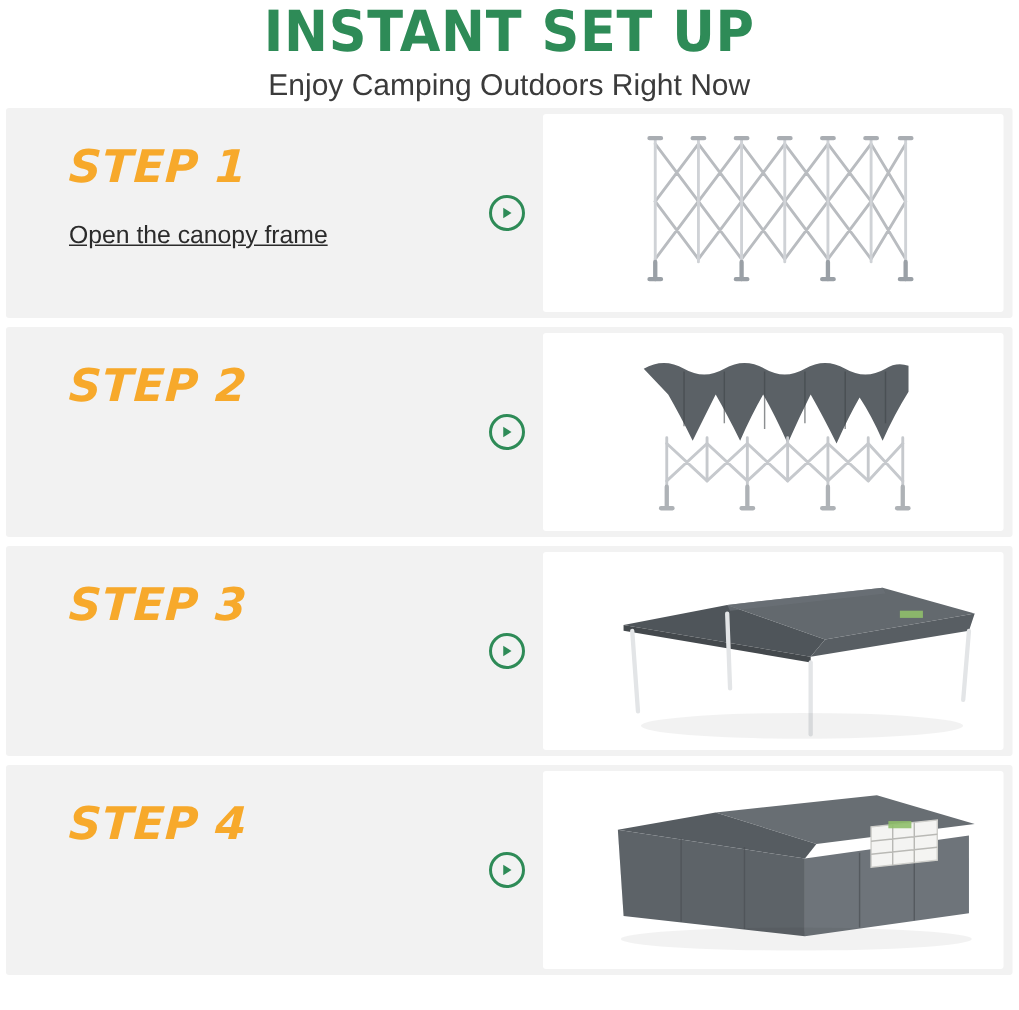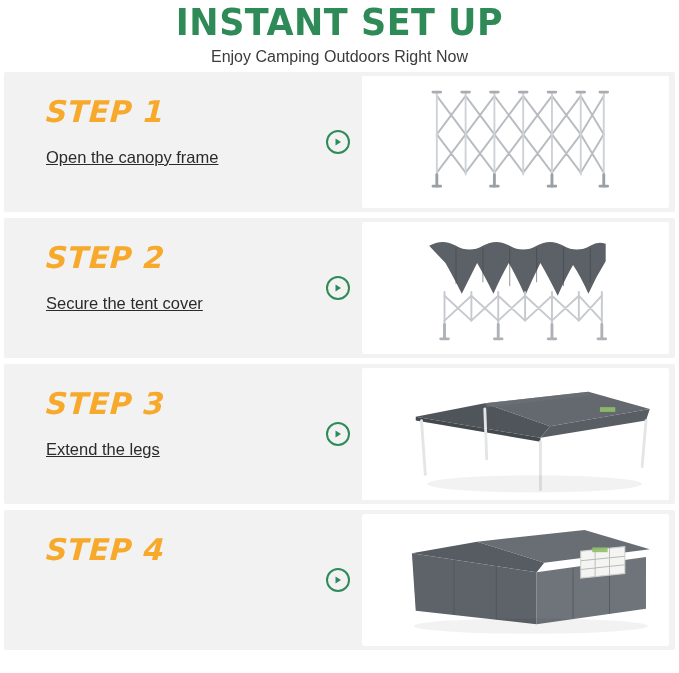--- a/index.html
+++ b/index.html
@@ -33,21 +33,21 @@
     font-size: 35px;
     font-weight: bold;
     letter-spacing: 0.5px;
     color: #2e8b57;
     font-family: "DejaVu Sans", sans-serif;
     line-height: 40px;
     margin: 0;
     transform: scaleY(1.08);
   }
   .header-sub {
-    font-size: 16px;
+    font-size: 20px;
     color: #3b3b3b;
     line-height: 22px;
     margin-top: 4px;
   }
 
   
   .steps {
     display: flex;
     flex-direction: column;
     gap: 6px;
@@ -164,21 +164,20 @@
               <path d="M78,100 L78,112 M138,100 L138,112 M198,100 L198,112 M252,100 L252,112"></path>
             </g>
           </g>
         </svg>
       </div>
     </div>
 
     <div class="step-row">
       <div class="step-text">
         <div class="step-label">STEP 2</div>
-        <div class="step-desc">Secure the tent cover</div>
       </div>
       <div class="arrow-wrap">
         <span class="arrow-circle">
           <svg width="12" height="12" viewBox="0 0 12 12">
               <polygon points="3.5,2.5 9,6 3.5,9.5" fill="#2e8b57"></polygon>
             </svg>
         </span>
       </div>
       <div class="step-img">
         <svg viewBox="0 0 320 132" preserveAspectRatio="xMidYMid meet" aria-hidden="true">
@@ -201,21 +200,20 @@
             <path d="M86,104 L86,118 M142,104 L142,118 M198,104 L198,118 M250,104 L250,118"></path>
             <path d="M82,119 L90,119 M138,119 L146,119 M194,119 L202,119 M246,119 L254,119"></path>
           </g>
         </svg>
       </div>
     </div>
 
     <div class="step-row">
       <div class="step-text">
         <div class="step-label">STEP 3</div>
-        <div class="step-desc">Extend the legs</div>
       </div>
       <div class="arrow-wrap">
         <span class="arrow-circle">
           <svg width="12" height="12" viewBox="0 0 12 12">
               <polygon points="3.5,2.5 9,6 3.5,9.5" fill="#2e8b57"></polygon>
             </svg>
         </span>
       </div>
       <div class="step-img">
         <svg viewBox="0 0 320 132" preserveAspectRatio="xMidYMid meet" aria-hidden="true">

